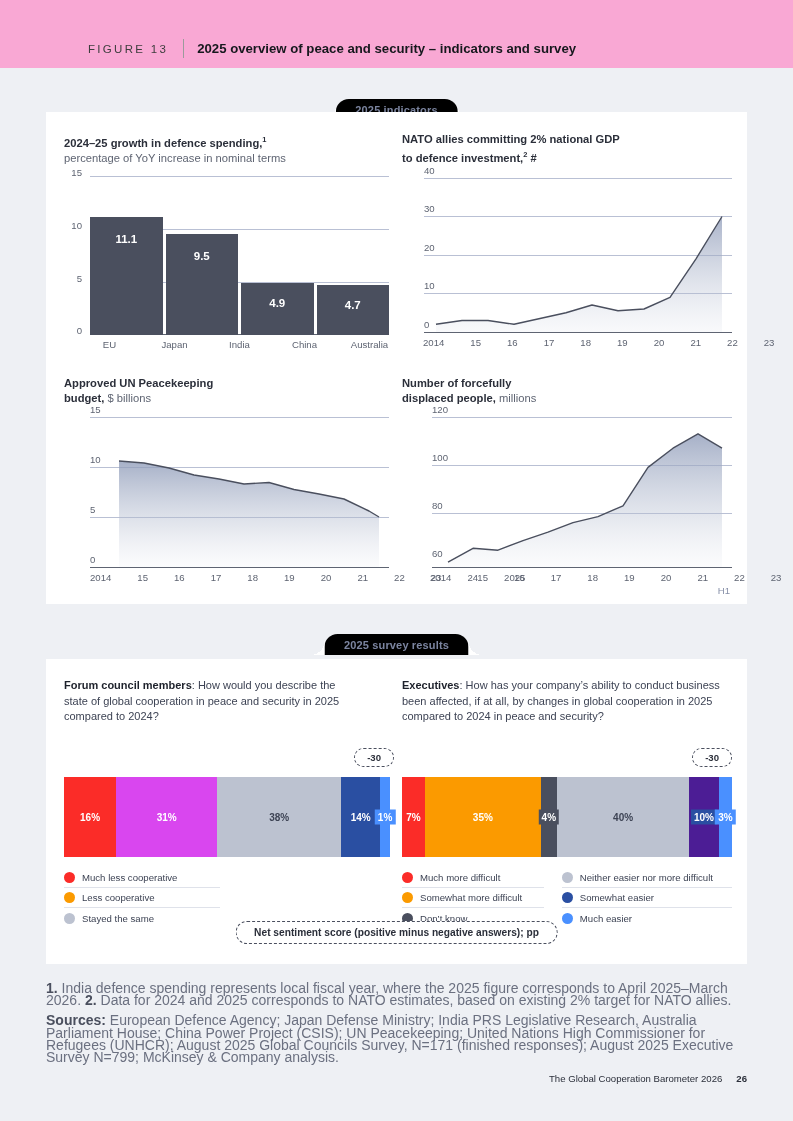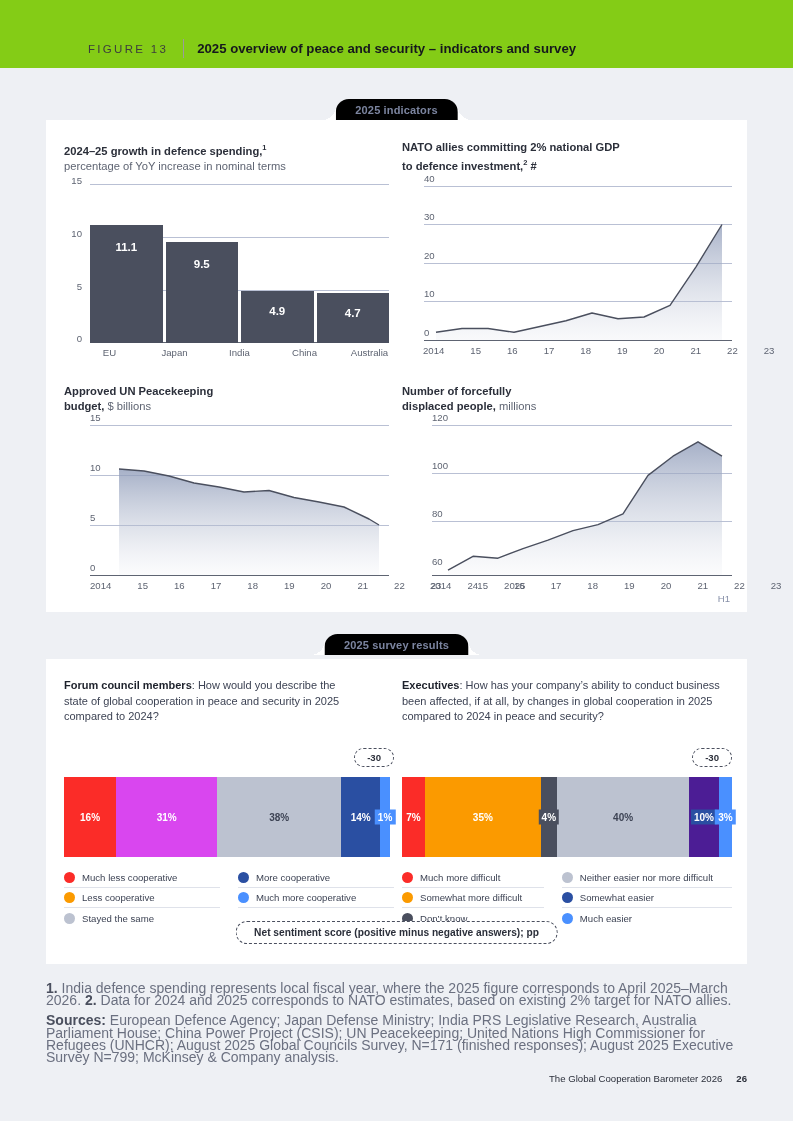--- a/index.html
+++ b/index.html
@@ -8,21 +8,21 @@
     font-family: "Liberation Sans", sans-serif;
     background: #eef0f4;
     color: #2b2f3a;
     -webkit-font-smoothing: antialiased;
   }
   .page { position: relative; width: 793px; height: 1121px; overflow: hidden; }
 
   
   .header-band {
     position: absolute; left: 0; top: 0; width: 793px; height: 68px;
-    background: #84cc16;
+    background: #f9a8d4;
   }
   .hdr-inner {
     position: absolute; left: 88px; top: 39px;
     display: flex; align-items: center; gap: 0;
   }
   .fig-label {
     font-size: 11.5px; letter-spacing: 2.3px; color: #3d3d3d; font-weight: 400;
     white-space: nowrap;
   }
   .hdr-rule {
@@ -45,21 +45,21 @@
     content: ""; position: absolute; bottom: 0; width: 14px; height: 14px;
     background: radial-gradient(circle at 0 0, transparent 14px, #ffffff 14px);
   }
   .tab-pill::before { left: -14px; background: radial-gradient(circle at 0 0, transparent 14px, #fff 14px); }
   .tab-pill::after  { right: -14px; background: radial-gradient(circle at 100% 0, transparent 14px, #fff 14px); }
 
   
   .panel {
     position: absolute; background: #ffffff; left: 46px; width: 701px;
   }
-  #panel-indicators { top: 120px; height: 492px; }
+  #panel-indicators { top: 112px; height: 492px; }
   #panel-survey     { top: 659px; height: 305px; }
 
   
   .chart { position: absolute; }
   .chart-title {
     font-size: 11.2px; font-weight: bold; color: #2b2f3a; line-height: 15px;
   }
   .chart-title .light { font-weight: normal; color: #5e6472; }
   .chart-title sup { font-size: 7.5px; font-weight: bold; vertical-align: super; }
 
@@ -380,30 +380,20 @@
           </div>
           <div class="legend-item">
             <span class="dot" style="background:#fb9a00;"></span>
             <span class="legend-label">Less cooperative</span>
           </div>
           <div class="legend-item nobar">
             <span class="dot" style="background:#bcc2d0;"></span>
             <span class="legend-label">Stayed the same</span>
           </div>
         </div>
-        <div class="legend-col" style="width:156px;">
-          <div class="legend-item">
-            <span class="dot" style="background:#2a4fa2;"></span>
-            <span class="legend-label">More cooperative</span>
-          </div>
-          <div class="legend-item nobar" style="border-bottom:1px solid #dfe2ea;">
-            <span class="dot" style="background:#4a90ff;"></span>
-            <span class="legend-label">Much more cooperative</span>
-          </div>
-        </div>
       </div>
     </div>
 
     <div class="chart" style="left:356px; top:19px; width:330px;">
       <div class="q-text" style="width:330px;">
         <b>Executives</b><span>: How has your company’s ability to conduct business been affected, if at all, by changes in global cooperation in 2025 compared to 2024 in peace and security?</span>
       </div>
       <div class="net-pill" style="right:0px; top:70px;">-30</div>
       <div class="stack" style="left:0; top:99px; width:330px;">
         <div class="seg" style="width:7%; background:#fb2c28;">

